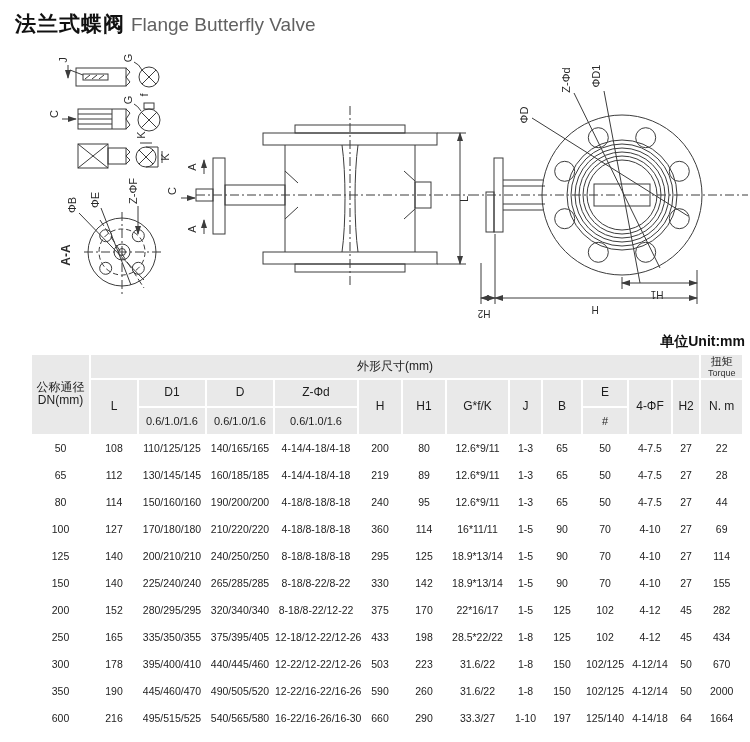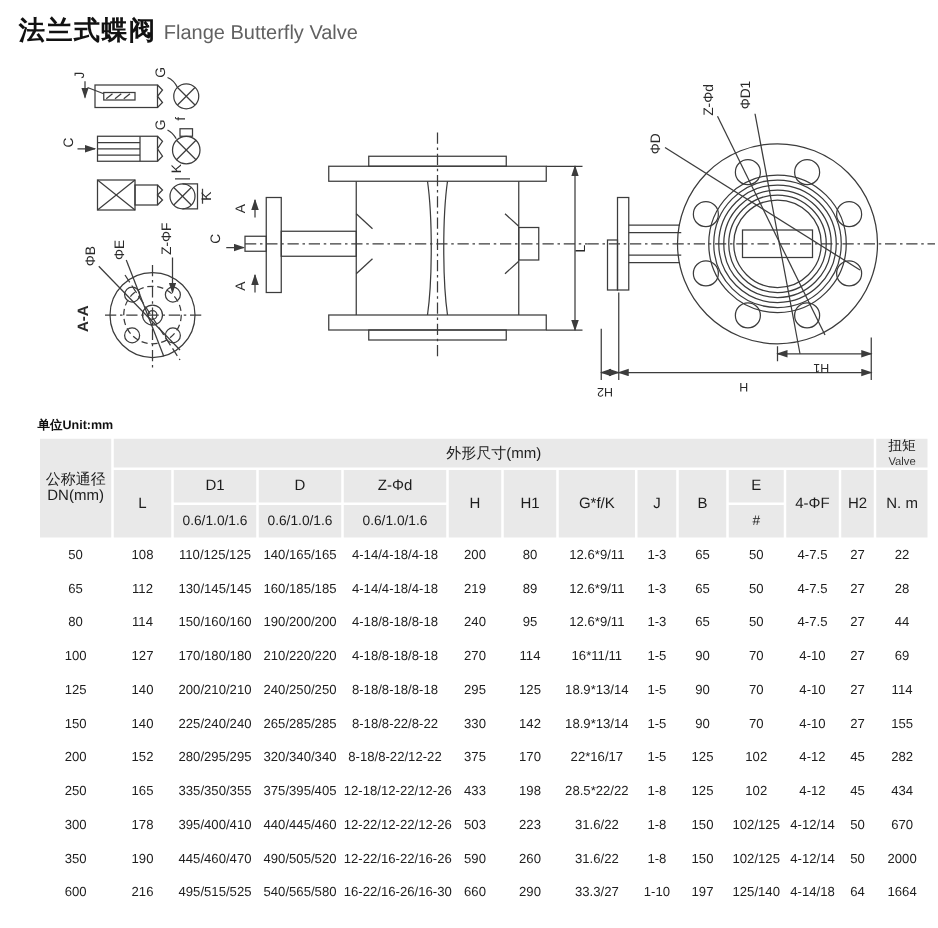--- a/index.html
+++ b/index.html
@@ -3,26 +3,26 @@
 <meta charset="utf-8">
 <style>
   html,body{margin:0;padding:0;}
   body{
     width:750px;height:742px;background:#ffffff;
     font-family:"Liberation Sans","DejaVu Sans",sans-serif;
     color:#222;position:relative;overflow:hidden;
   }
   .title-bar{padding:10px 0 0 15px;height:38px;white-space:nowrap;}
   .title-zh{font-size:21px;font-weight:bold;color:#111;letter-spacing:1px;margin-top:24px;}
-  .title-en{font-size:16px;color:#616161;margin-left:6px;}
+  .title-en{font-size:19px;color:#616161;margin-left:6px;}
   .drawing-wrap{width:750px;height:285px;}
   svg text{fill:#2a2a2a;font-size:11px;font-family:"Liberation Sans","DejaVu Sans",sans-serif;}
   svg .bold{font-weight:bold;font-size:12px;}
   svg .dim{font-size:10px;}
-  .unit-note{width:715px;margin:0 5px 2px 30px;text-align:left;font-size:10px;color:#111;font-weight:bold;}
+  .unit-note{width:715px;margin:0 5px 2px 30px;text-align:right;font-size:14px;color:#111;font-weight:bold;}
   table.spec{
     margin-left:30px;width:714px;table-layout:fixed;
     border-collapse:separate;border-spacing:2px;
   }
   table.spec th{
     background:#e9e9e9;font-weight:normal;font-size:12px;color:#1d1d1d;
     text-align:center;vertical-align:middle;padding:0;line-height:1.15;
   }
   table.spec .r1 th{height:20px;}
   table.spec .r2 th{height:26px;}
@@ -229,21 +229,21 @@
   </colgroup>
   <thead>
     <tr class="r1">
       <th rowspan="3" class="dn-head">
         <span>公称通径</span>
         <span>DN(mm)</span>
       </th>
       <th colspan="12">外形尺寸(mm)</th>
       <th>
         <span class="torque-zh">扭矩</span>
-        <span class="torque-en">Valve</span>
+        <span class="torque-en">Torque</span>
       </th>
     </tr>
     <tr class="r2">
       <th rowspan="2">L</th>
       <th>D1</th>
       <th>D</th>
       <th>Z-Φd</th>
       <th rowspan="2">H</th>
       <th rowspan="2">H1</th>
       <th rowspan="2">G*f/K</th>
@@ -309,21 +309,21 @@
         <td>4-7.5</td>
         <td>27</td>
         <td>44</td>
       </tr>
       <tr>
         <td>100</td>
         <td>127</td>
         <td>170/180/180</td>
         <td>210/220/220</td>
         <td>4-18/8-18/8-18</td>
-        <td>270</td>
+        <td>360</td>
         <td>114</td>
         <td>16*11/11</td>
         <td>1-5</td>
         <td>90</td>
         <td>70</td>
         <td>4-10</td>
         <td>27</td>
         <td>69</td>
       </tr>
       <tr>

